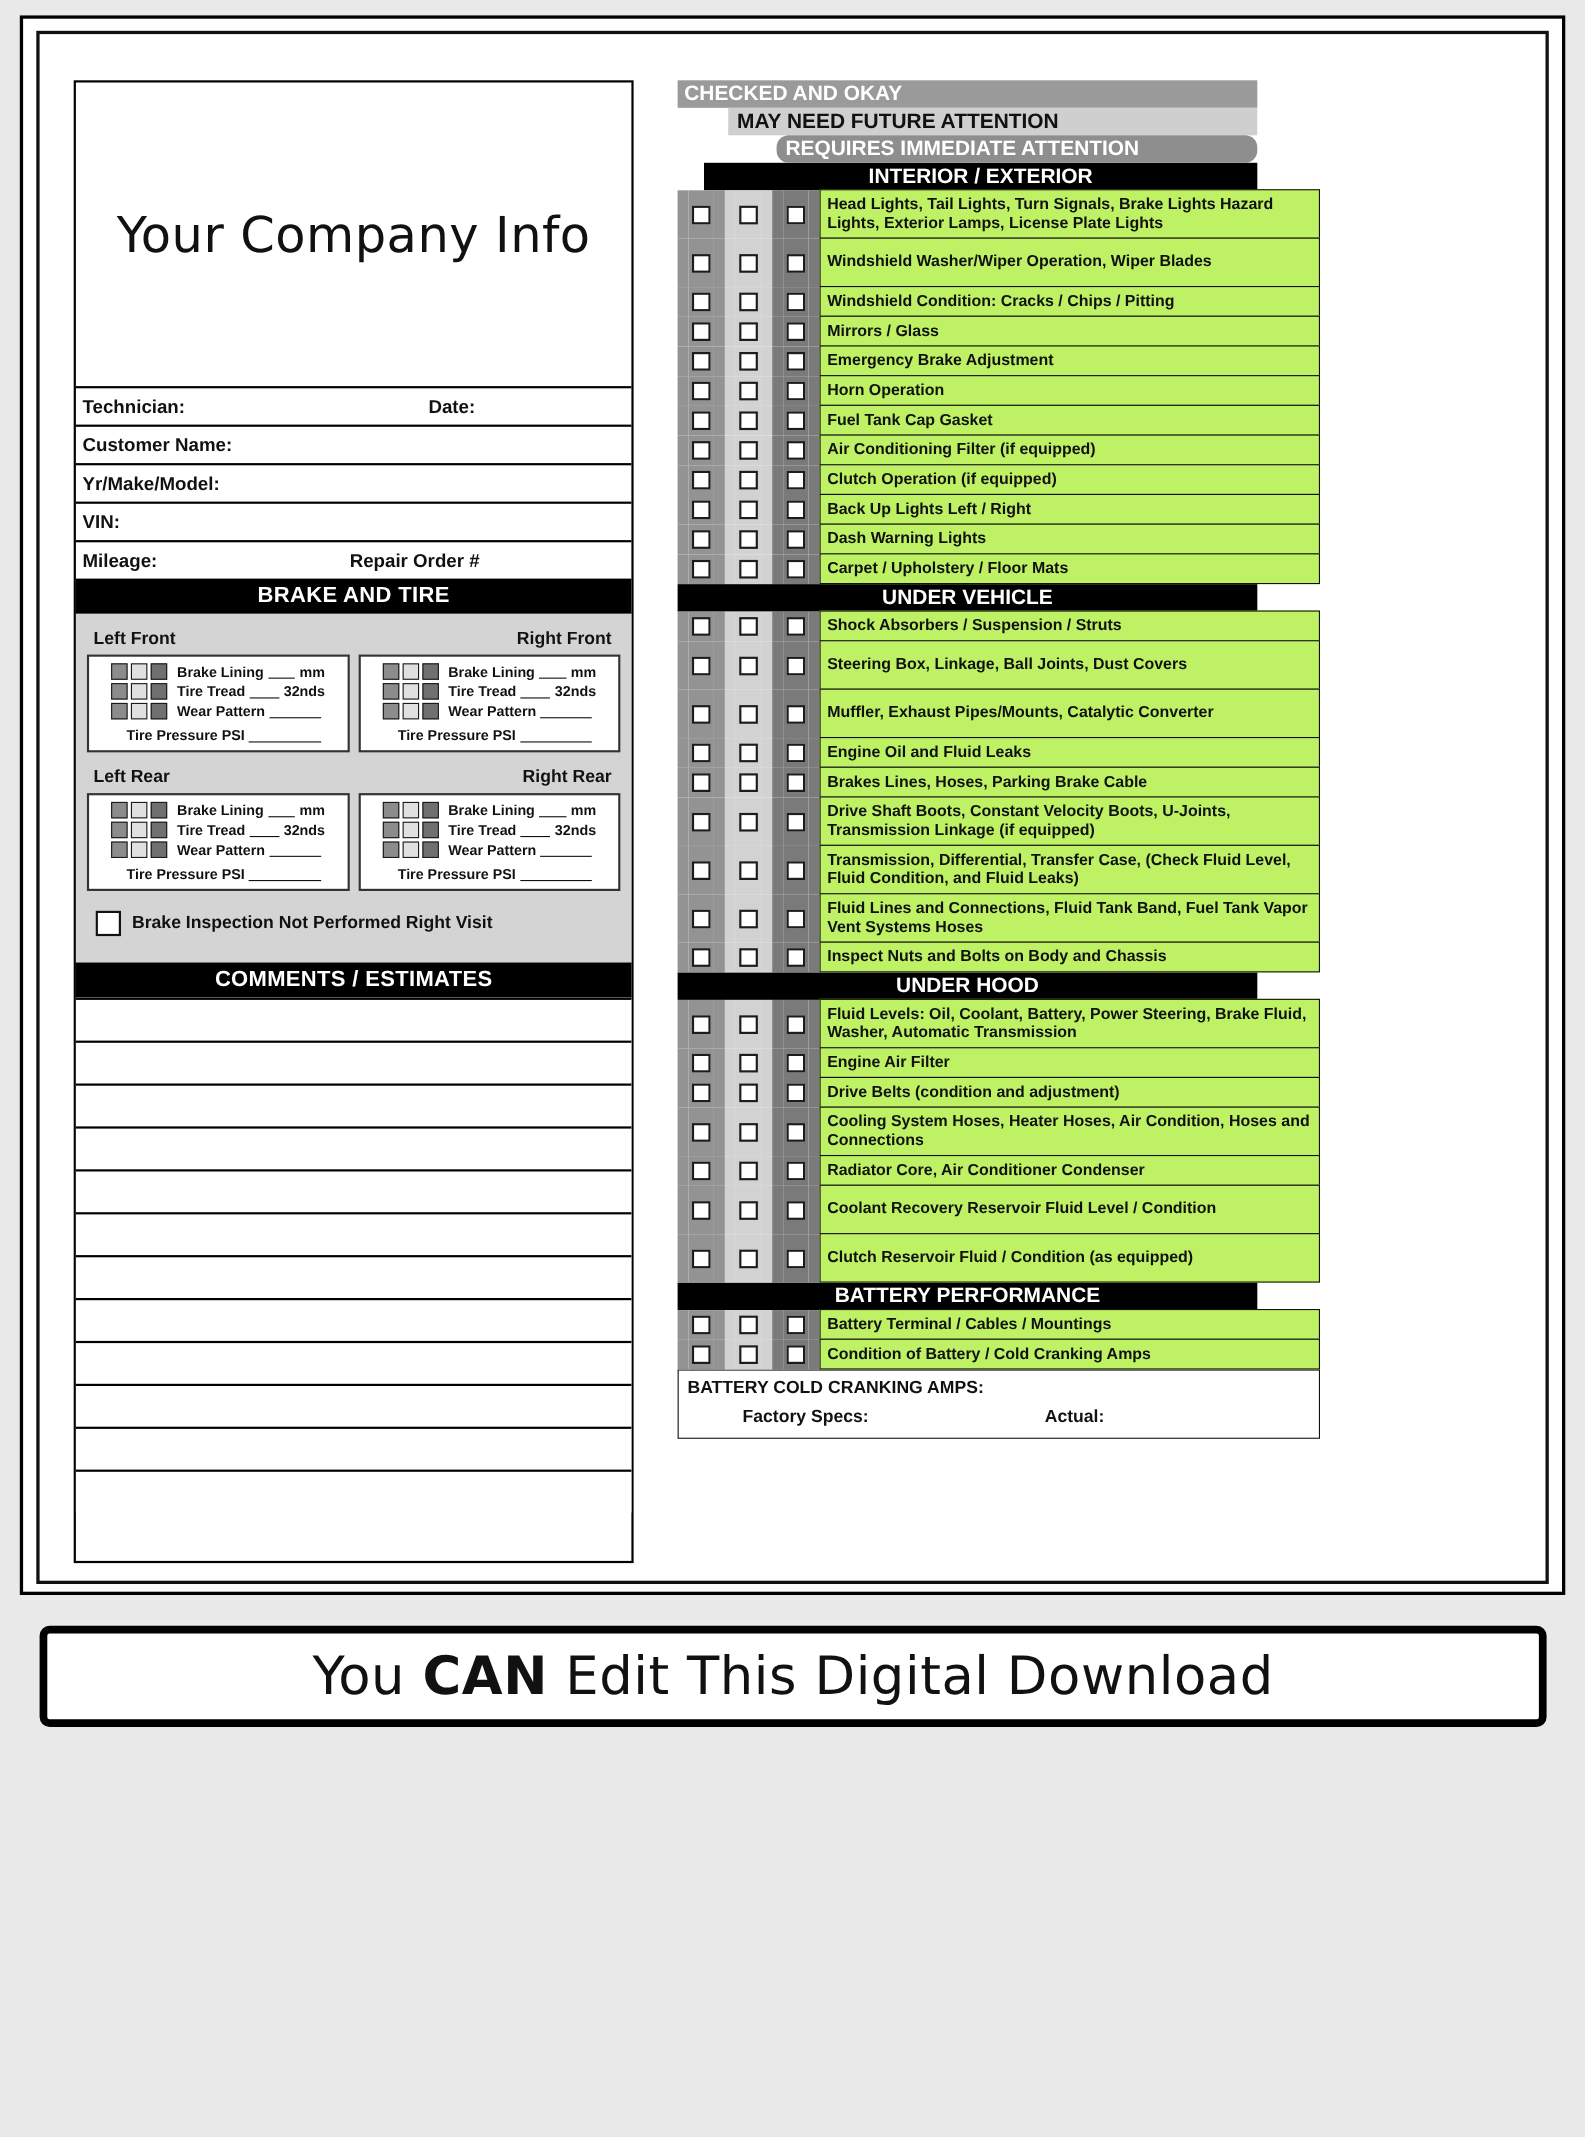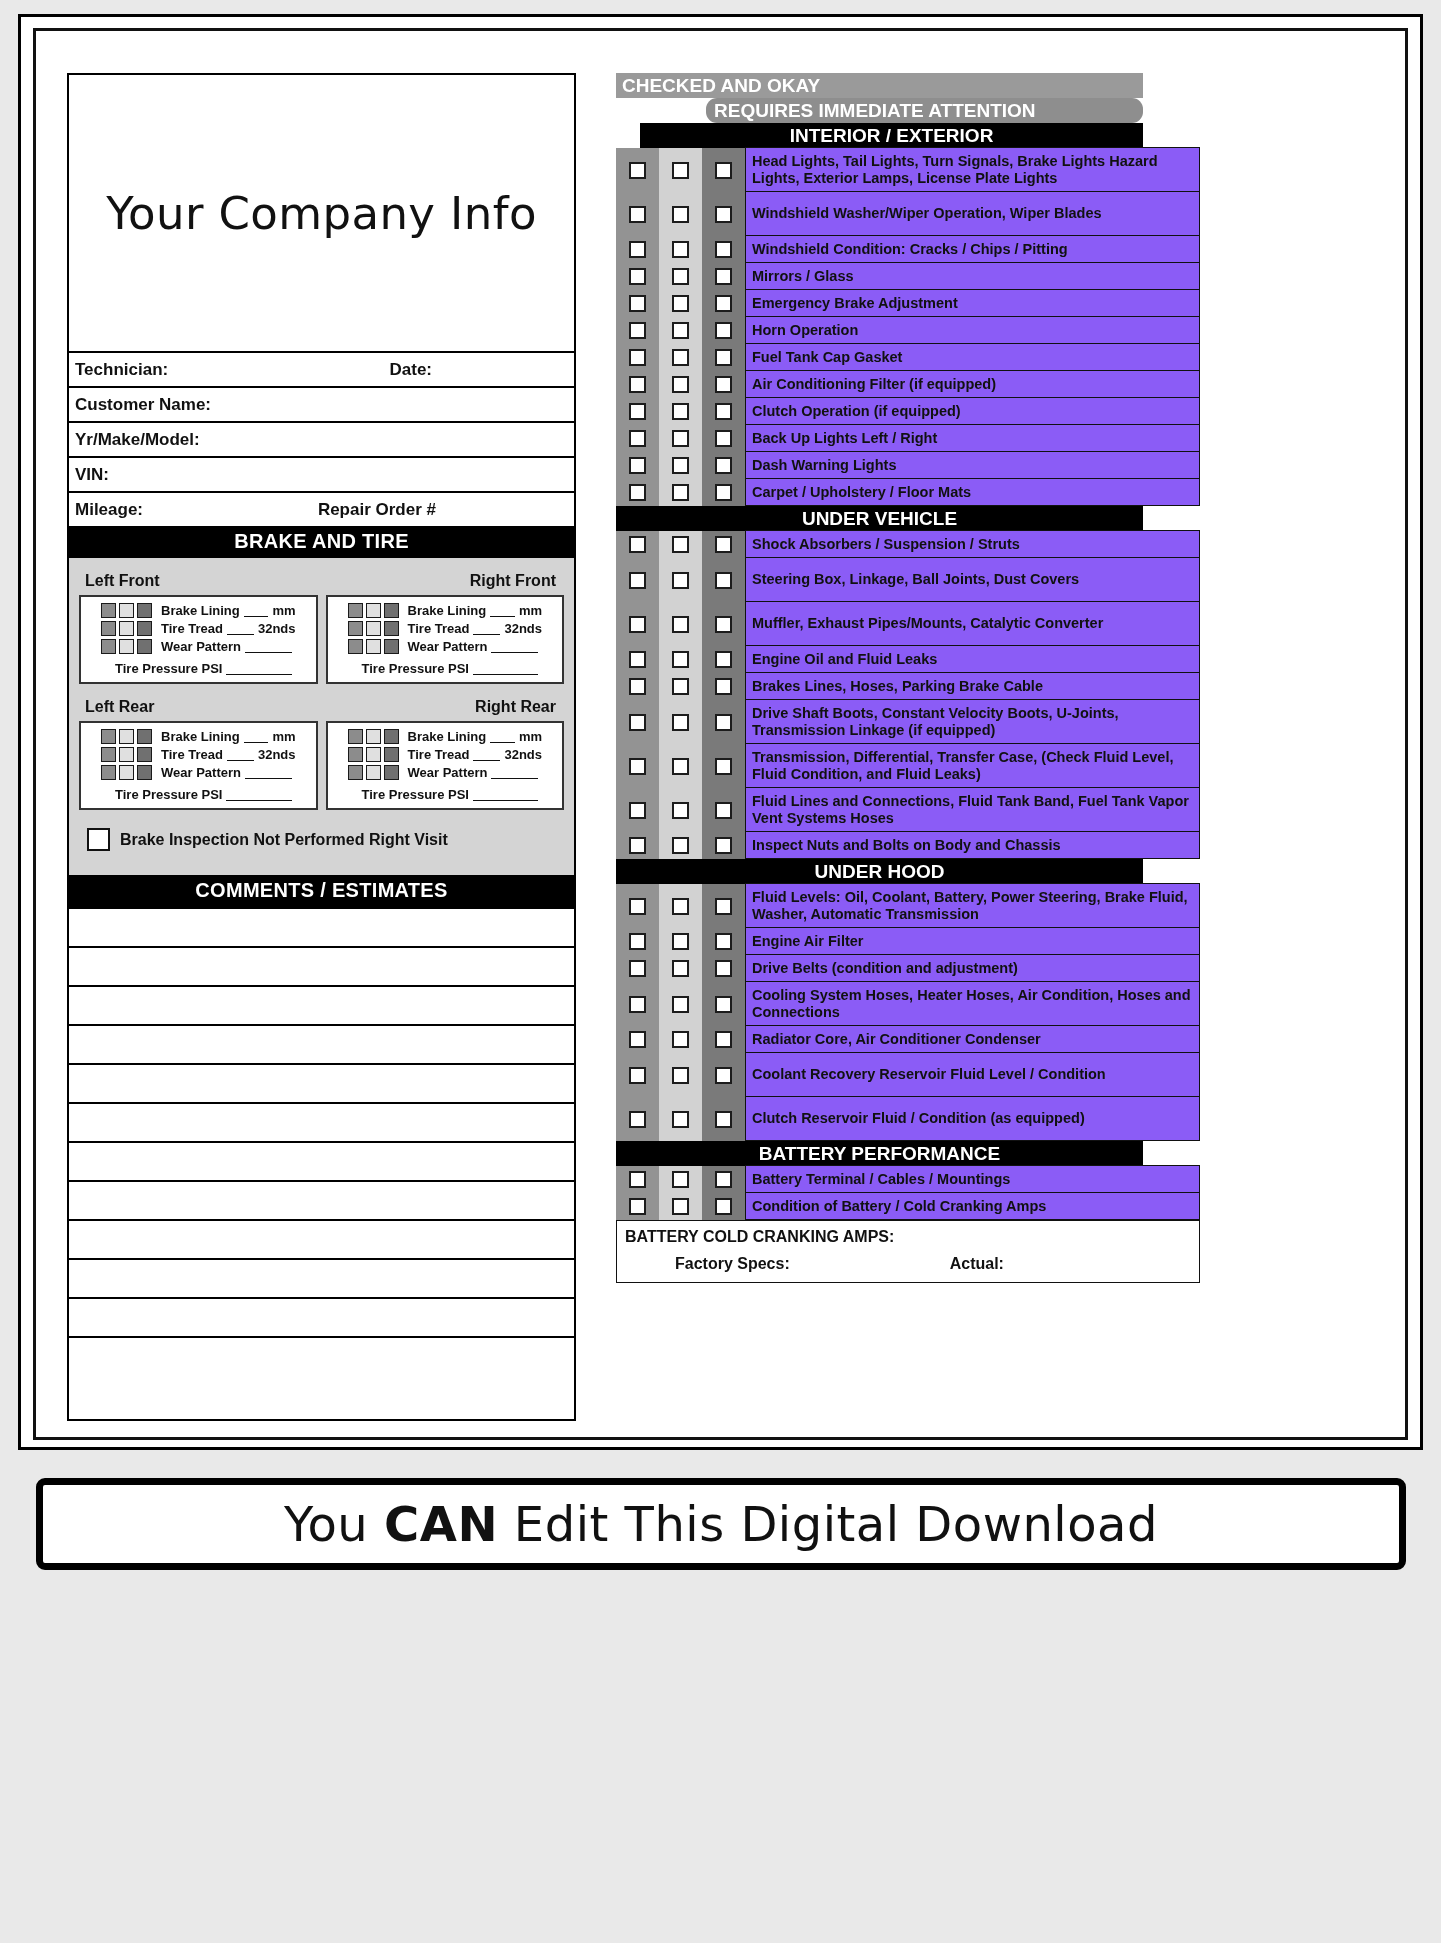--- a/index.html
+++ b/index.html
@@ -99,21 +99,21 @@
   .cbcol.c{background:#7a7a7a;}
   .cbgap{width:10px;}
   .cbgap.a{background:#939393;}
   .cbgap.b{background:#d2d2d2;}
   .cbgap.c{background:#7a7a7a;}
   .cb{
     width:17px;height:17px;background:#fff;border:2px solid #1c1c1c;
     box-sizing:border-box;
   }
   .itext{
-    flex:1;background:#8b5cf6;border:1.5px solid #111;border-left:1.5px solid #111;
+    flex:1;background:#bef264;border:1.5px solid #111;border-left:1.5px solid #111;
     box-sizing:border-box;
     font-size:14.5px;font-weight:bold;color:#111;
     display:flex;align-items:center;padding:2px 4px 2px 6px;line-height:1.13;
     margin-top:-0.75px;
   }
   .r1{min-height:27px;}
   .r2{min-height:44px;}
 
   .cca-box{
     border:1.5px solid #111;background:#fff;box-sizing:border-box;
@@ -325,20 +325,21 @@
         <div class="comment-line"></div>
         <div class="comment-line"></div>
         <div class="comment-line"></div>
         <div class="comment-line"></div>
       </div>
   </div>
 
   <div class="right-panel">
     <div class="legend">
       <div class="leg leg1">CHECKED AND OKAY</div>
+      <div class="leg leg2">MAY NEED FUTURE ATTENTION</div>
       <div class="leg leg3">REQUIRES IMMEDIATE ATTENTION</div>
     </div>
     <div id="sections-host">
         <div class="sect-head ind">INTERIOR / EXTERIOR</div>
         <div class="irow">
           <span class="cbgap a"></span>
           <span class="cbcol a r2">
             <span class="cb"></span>
           </span>
           <span class="cbgap a"></span>

